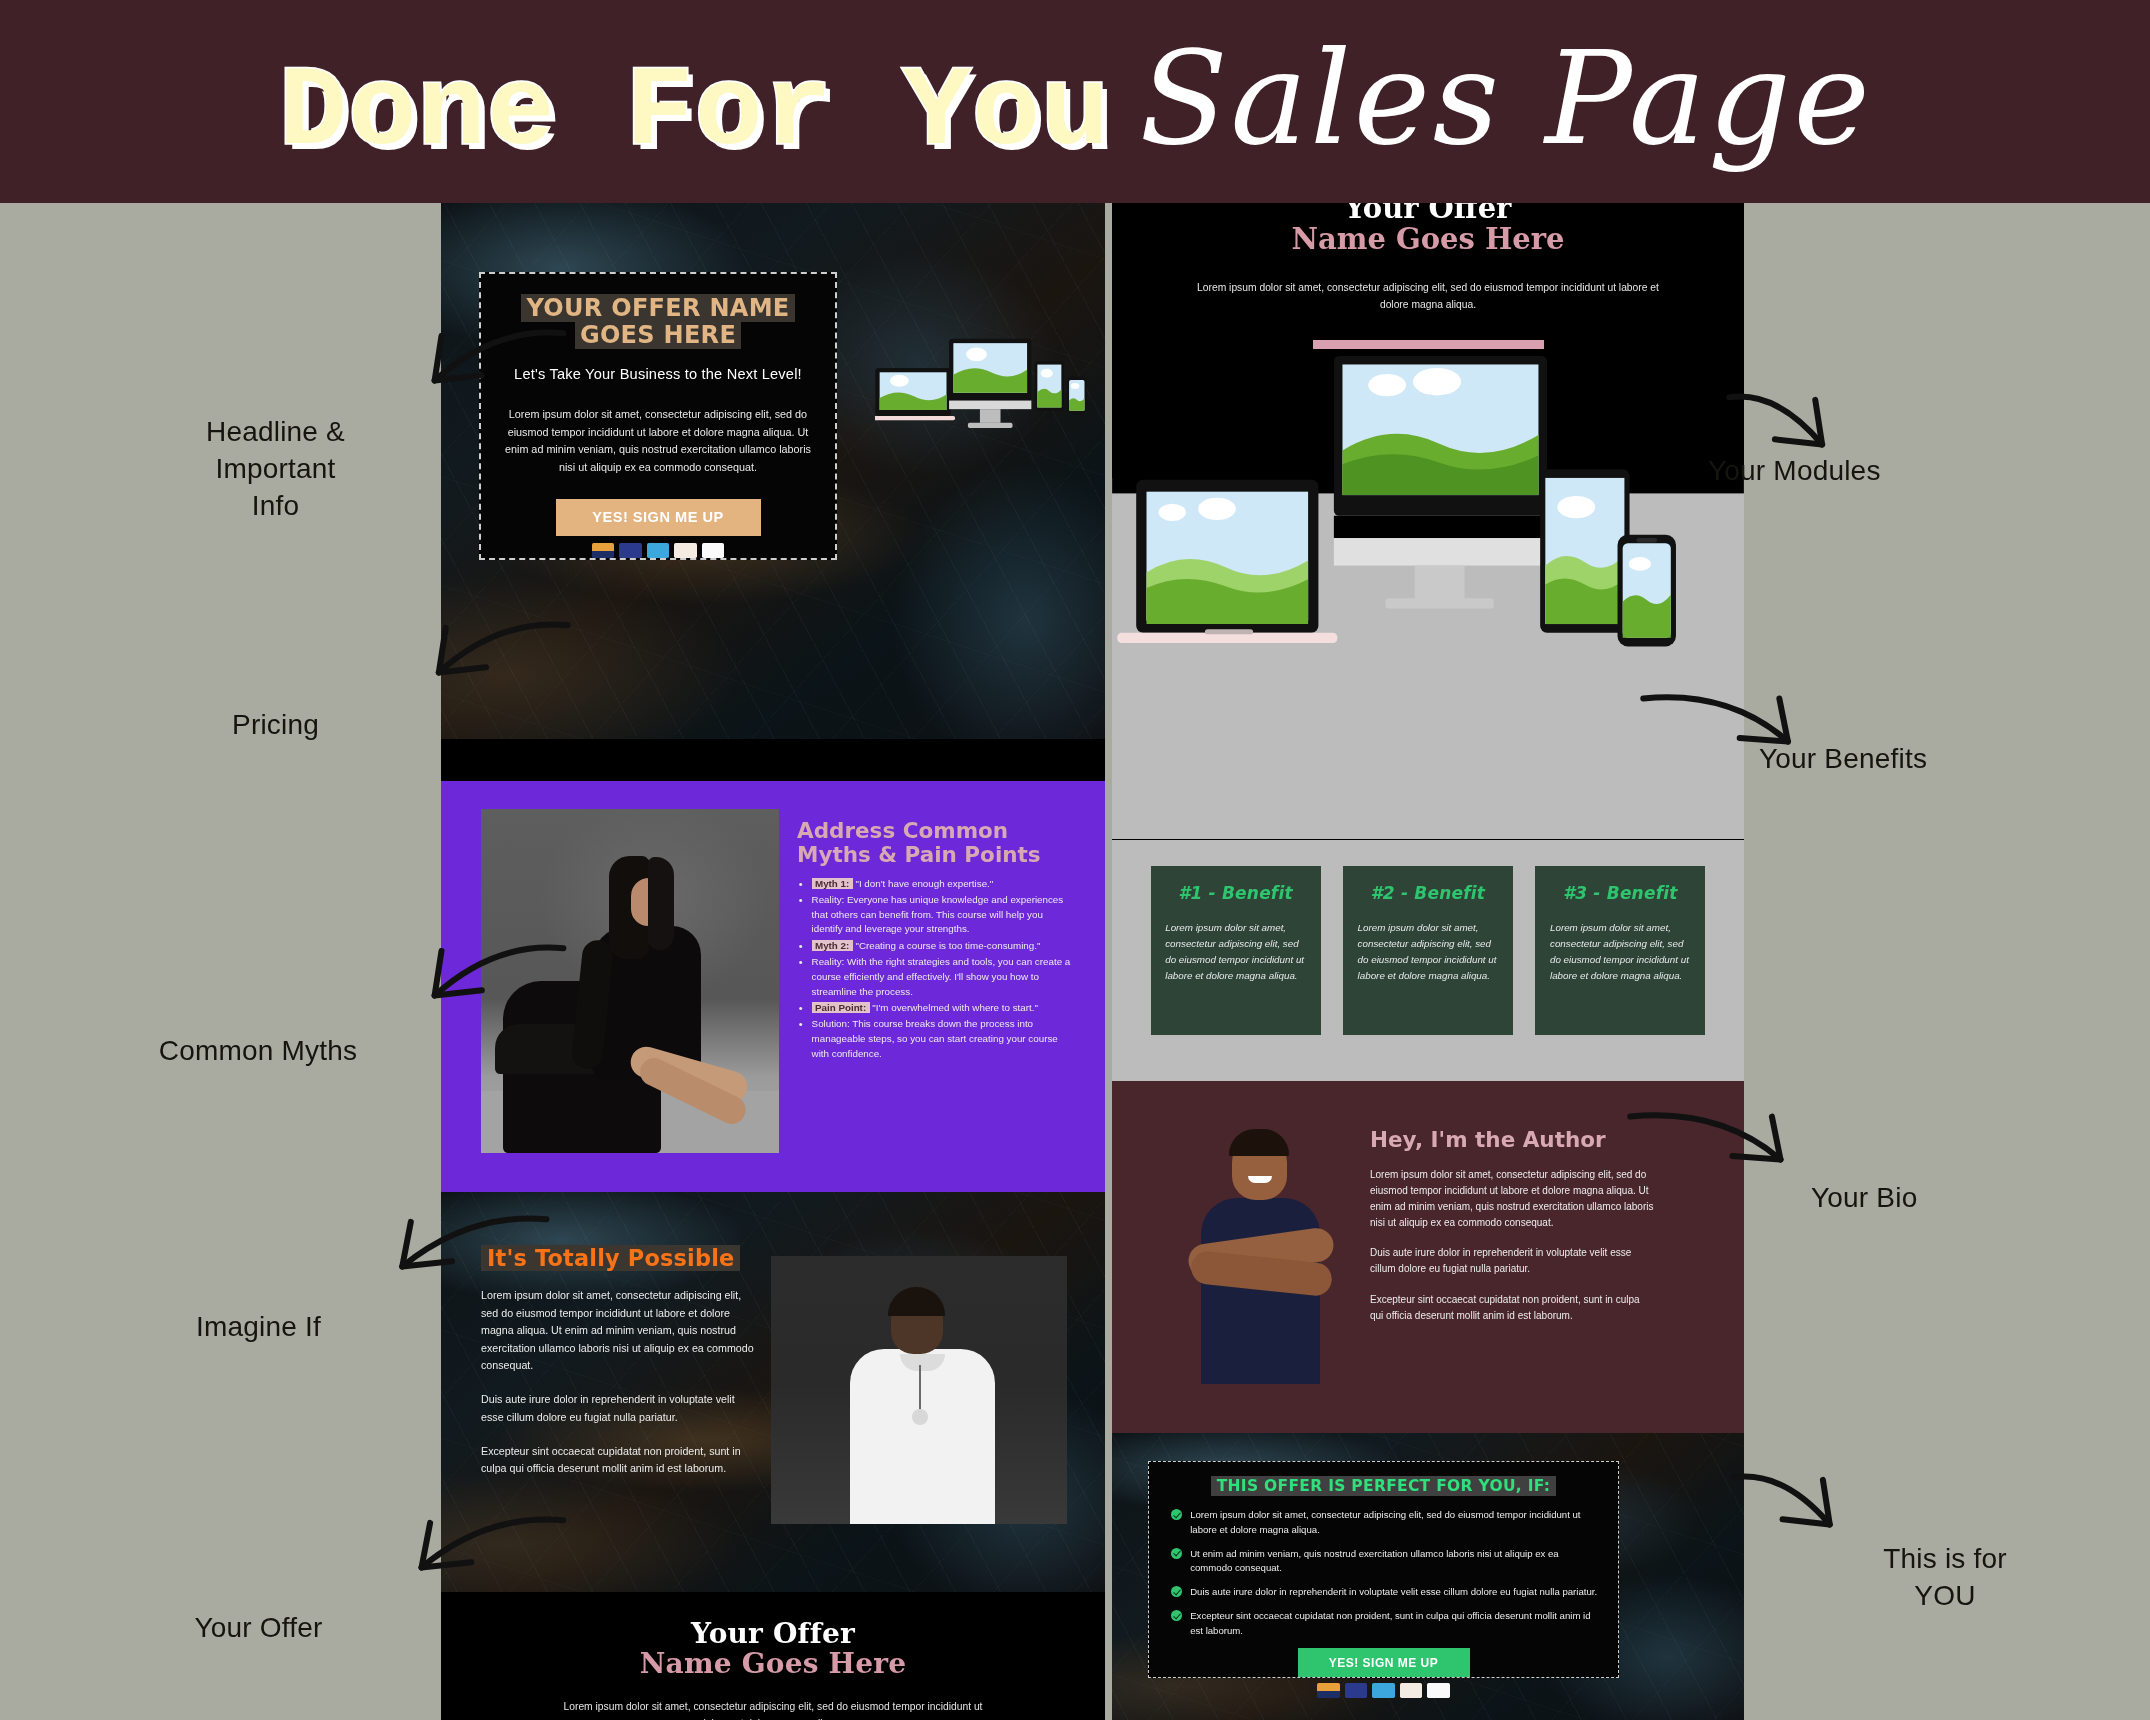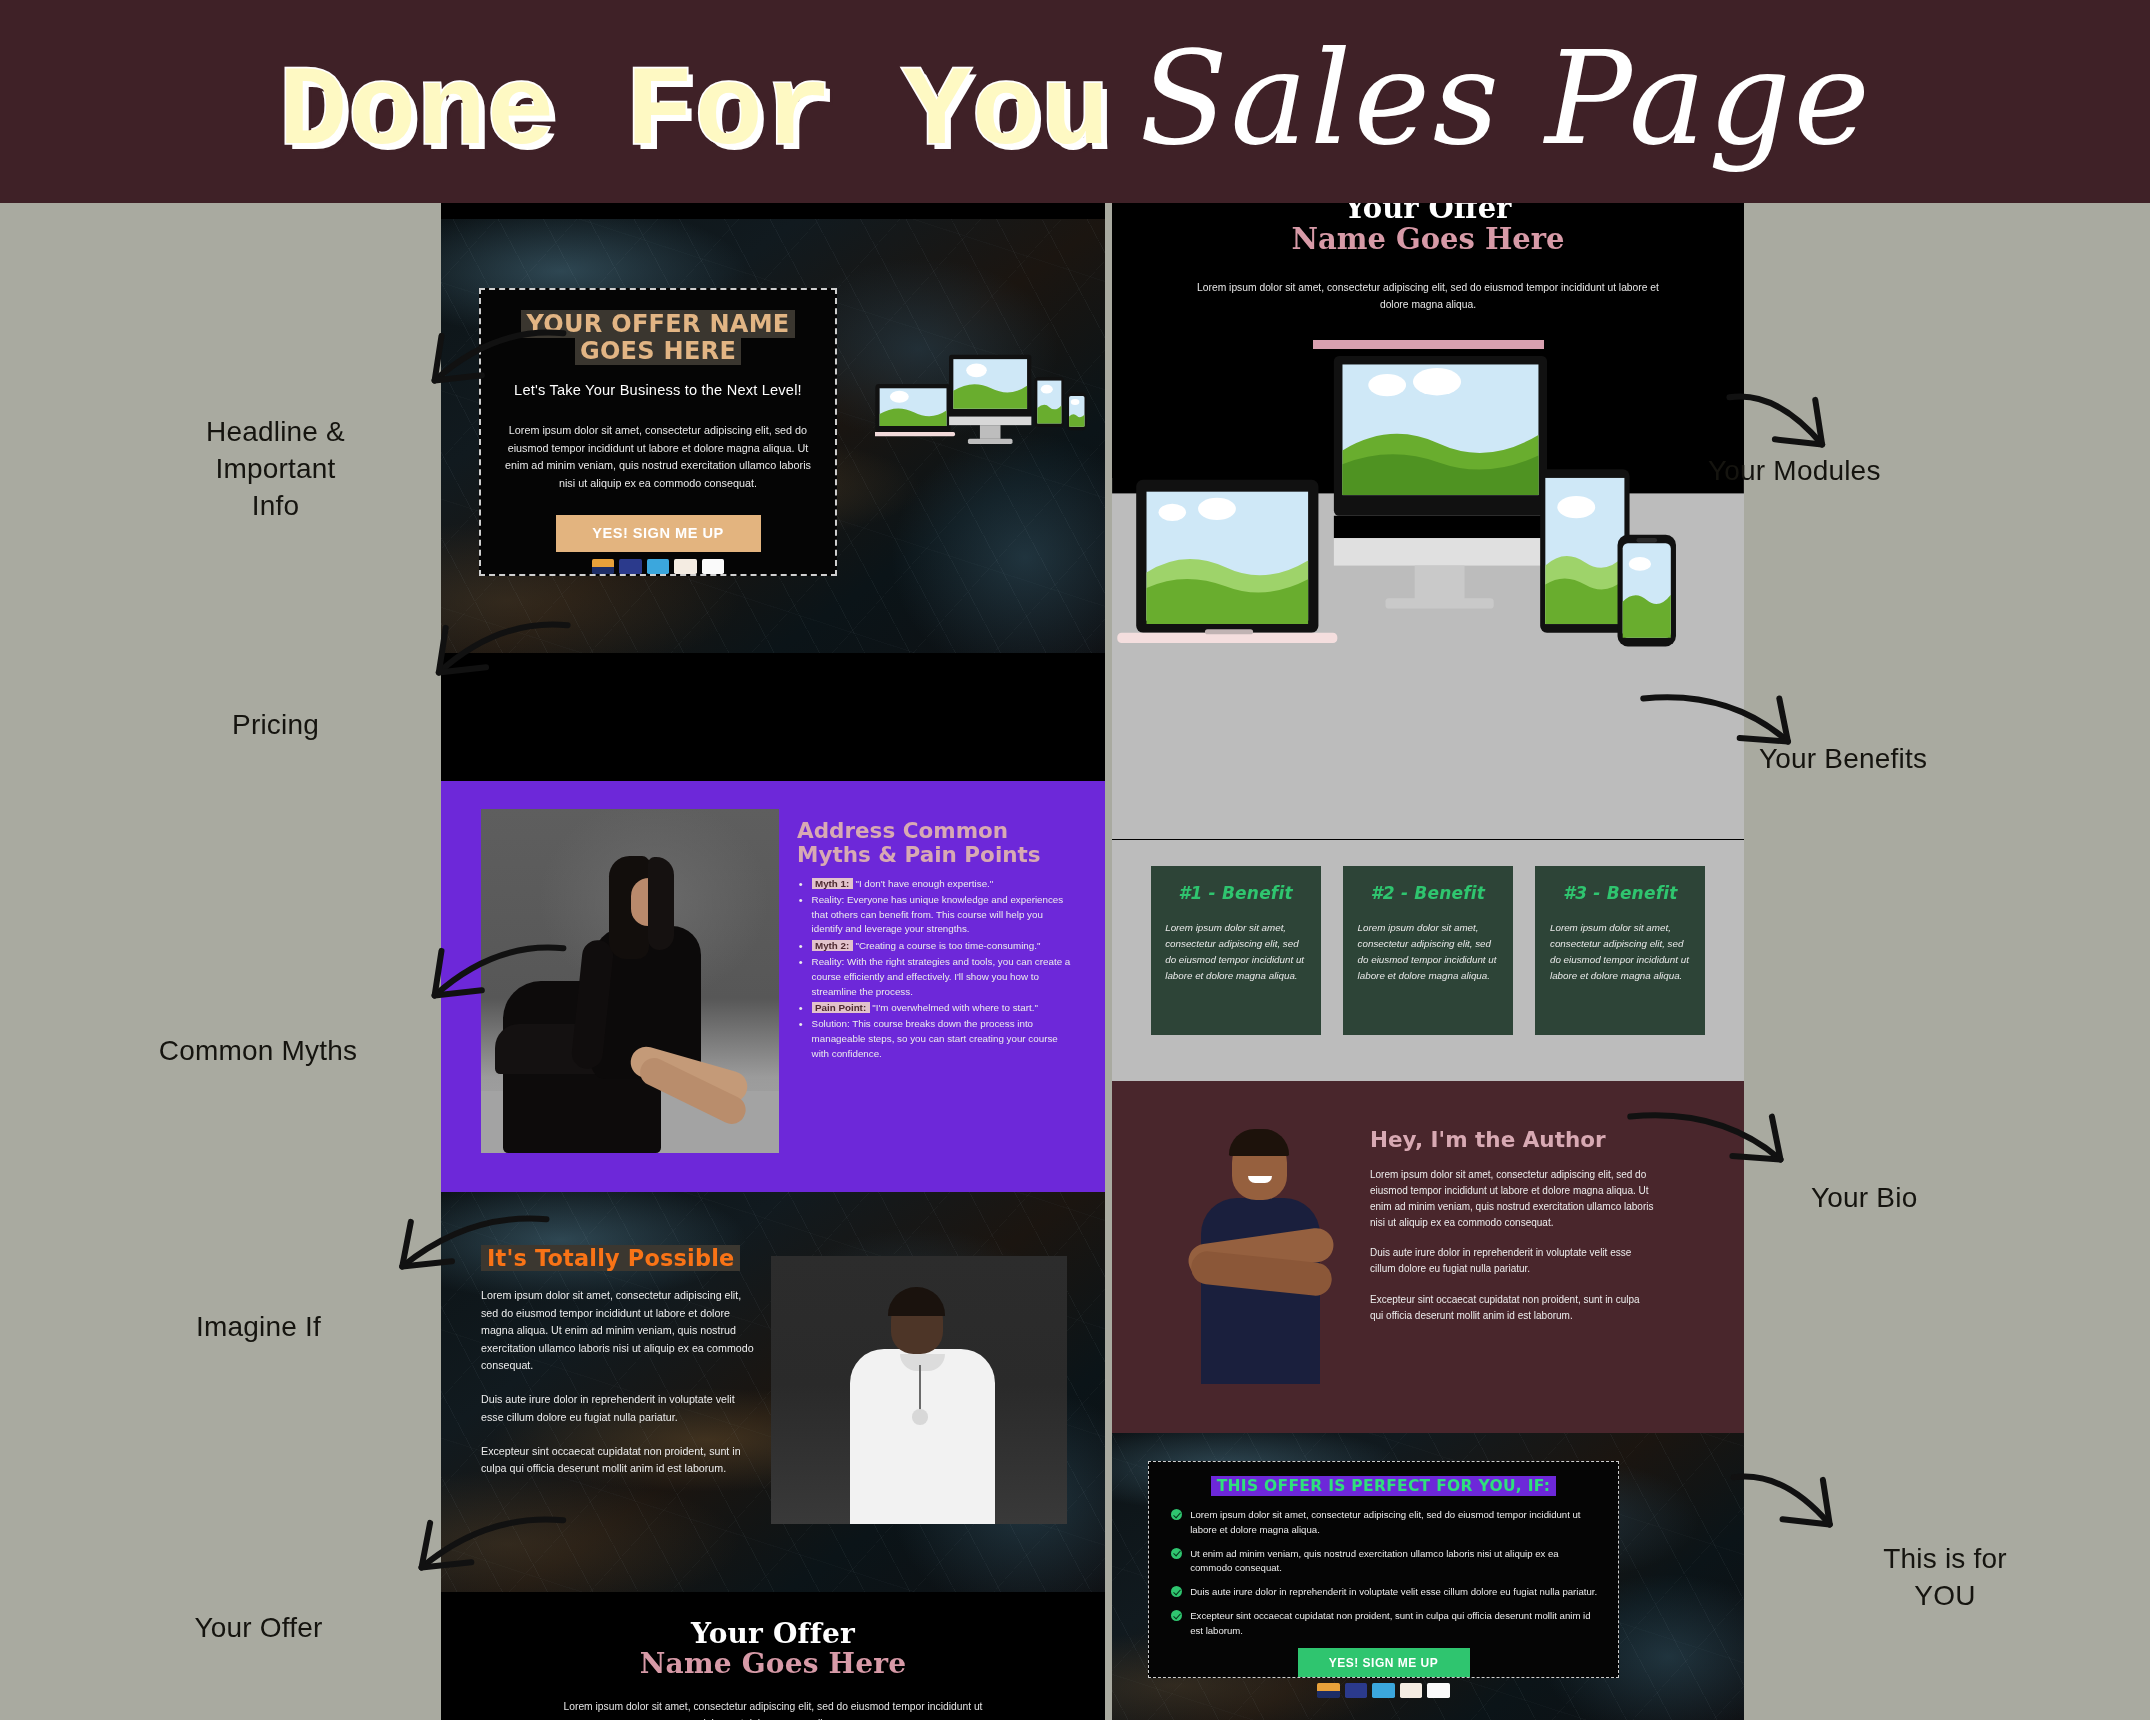--- a/index.html
+++ b/index.html
@@ -51,21 +51,21 @@
   }
   .marble::after{
     content:""; position:absolute; inset:0; opacity:.5;
     background:
       repeating-linear-gradient(62deg, transparent 0 13.8px, rgba(190,215,230,.10) 13.8px 14.6px, transparent 14.6px 40px),
       repeating-linear-gradient(-48deg, transparent 0 22.4px, rgba(210,225,235,.07) 22.4px 23px, transparent 23px 60px),
       repeating-linear-gradient(18deg, transparent 0 43px, rgba(175,200,215,.05) 43px 44px, transparent 44px 103px);
   }
 
   
-  .L-hero { position:absolute; left:0; top:16px; width:664px; height:434px;border-radius:17px; }
+  .L-hero { position:absolute; left:0; top:0; width:664px; height:536px;border-radius:17px; }
   .hero-box{
     position:absolute; left:38px; top:69px; width:358px; height:288px;
     background:#050505; border:2.6px dashed #cfcfcf;
     display:flex; flex-direction:column; align-items:center;
     padding:20.6px 22.4px 0;
   }
   .hero-title{
     font-family:"DejaVu Sans", sans-serif; font-weight:700;
     font-size:24px; line-height:1.14; color:#e2b584; text-align:center;
     letter-spacing:0.3px;
@@ -169,21 +169,21 @@
   .bio-col{ position:absolute; left:258px; top:46px; width:284px; }
   .bio-title{ font-family:"DejaVu Sans",sans-serif; font-weight:700; font-size:21.5px; color:#d8a9b3; }
   .bio-p{ margin-top:14.6px; font-size:10px; line-height:1.6; color:#ececec; }
 
   .R-perfect{ position:absolute; left:0; top:1230px; width:632px; height:287px; }
   .perfect-box{
     position:absolute; left:36px; top:27.5px; width:471px; height:217px;
     background:#050505; border:1.7px dashed #cfcfcf; padding:15.5px 20.6px 0;
   }
   .perfect-title{ font-family:"DejaVu Sans",sans-serif; font-weight:700; font-size:15.5px; color:#2fe07c; text-align:center; letter-spacing:0.3px; }
-  .perfect-title span{ background:#6d28d9; padding:0.9px 6px; }
+  .perfect-title span{ background:#404040; padding:0.9px 6px; }
   .plist{ margin-top:13px; list-style:none; }
   .plist li{ position:relative; padding-left:20.6px; font-size:9.6px; line-height:1.52; color:#ececec; margin-bottom:9.5px; }
   .chk{ position:absolute; left:1.7px; top:0.9px; width:11.2px; height:11.2px; border-radius:50%; background:#2fc56f; }
   .chk::after{ content:""; position:absolute; left:3.4px; top:1.7px; width:3px; height:6px; border:solid #06361c; border-width:0 1.7px 1.7px 0; transform:rotate(42deg); }
   .perfect-cta{ margin:5.2px auto 0; width:172px; height:29px; background:#2fc56f; font-size:12px; }
 
   
   .anno{
     position:absolute; font-size:28px; color:#15140f; text-align:center;
     line-height:1.33; letter-spacing:0.2px; font-family:"Liberation Sans", sans-serif;

